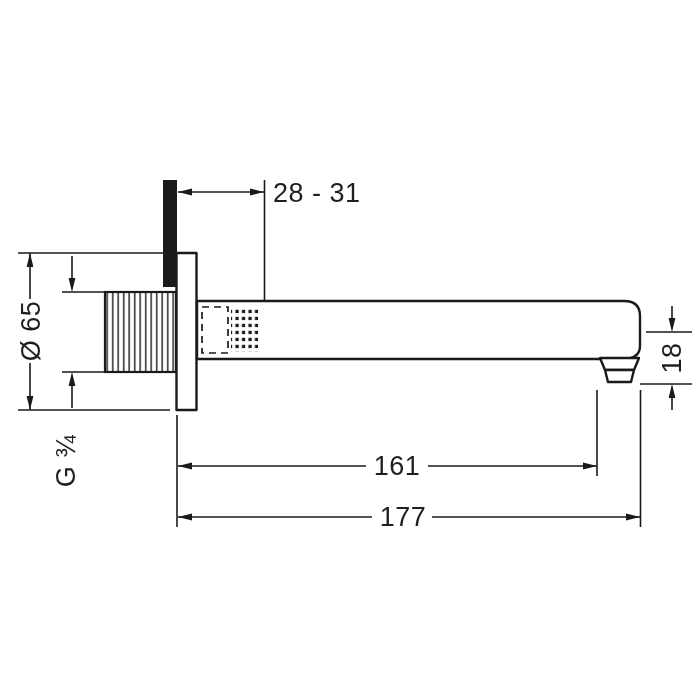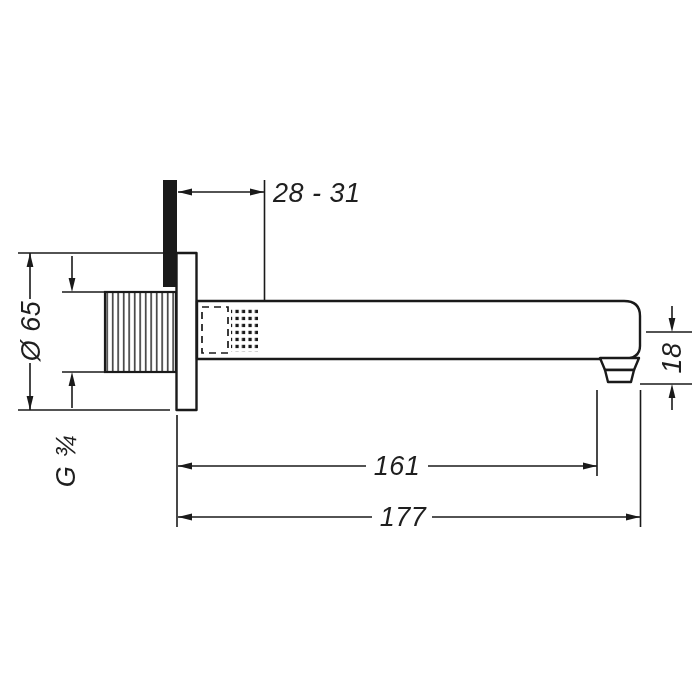--- a/index.html
+++ b/index.html
@@ -1,19 +1,18 @@
 <!DOCTYPE html>
 <html><head>
 <meta charset="utf-8">
 <style>
   html,body{margin:0;padding:0;background:#ffffff;}
   .canvas{
     width:700px;height:700px;position:relative;background:#ffffff;
     font-family:"Liberation Sans","DejaVu Sans",sans-serif;
-    font-style:italic;
   }
   svg{display:block;}
   .part{fill:#ffffff;stroke:#1a1a1a;stroke-width:2.4;stroke-linejoin:round;}
   .part-solid{fill:#1a1a1a;stroke:none;}
   .dimline{stroke:#1a1a1a;stroke-width:1.6;fill:none;}
   .hidden-detail{stroke:#1a1a1a;stroke-width:1.7;fill:none;stroke-dasharray:7 5;}
   .arrow{fill:#1a1a1a;stroke:none;}
   .dimtext{
     font-family:"Liberation Sans","DejaVu Sans",sans-serif;
     font-size:27px;fill:#1f1f1f;letter-spacing:0.5px;

